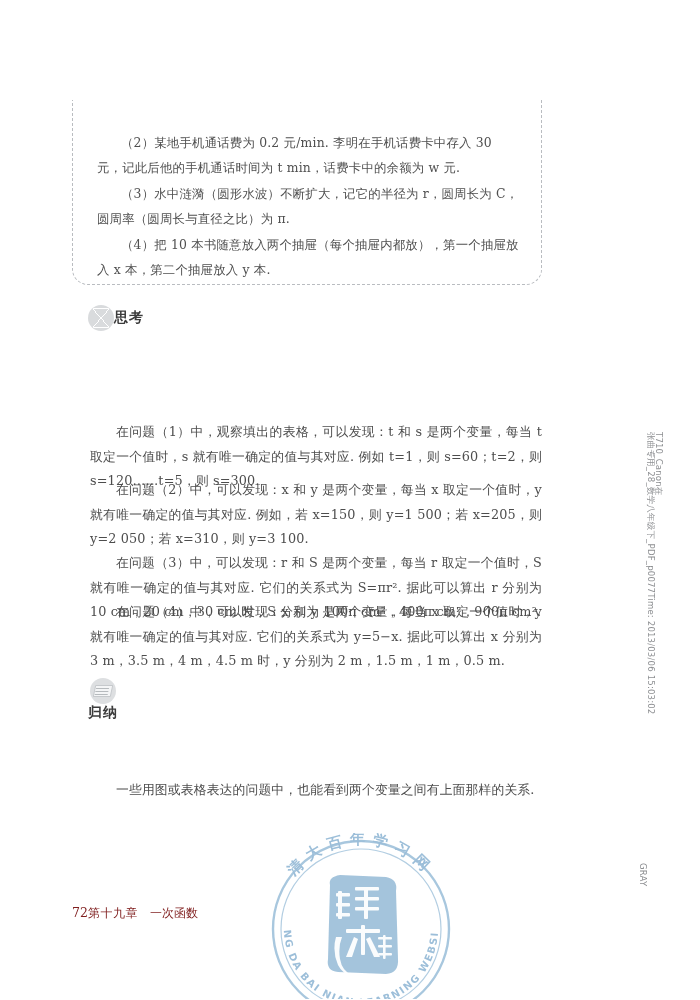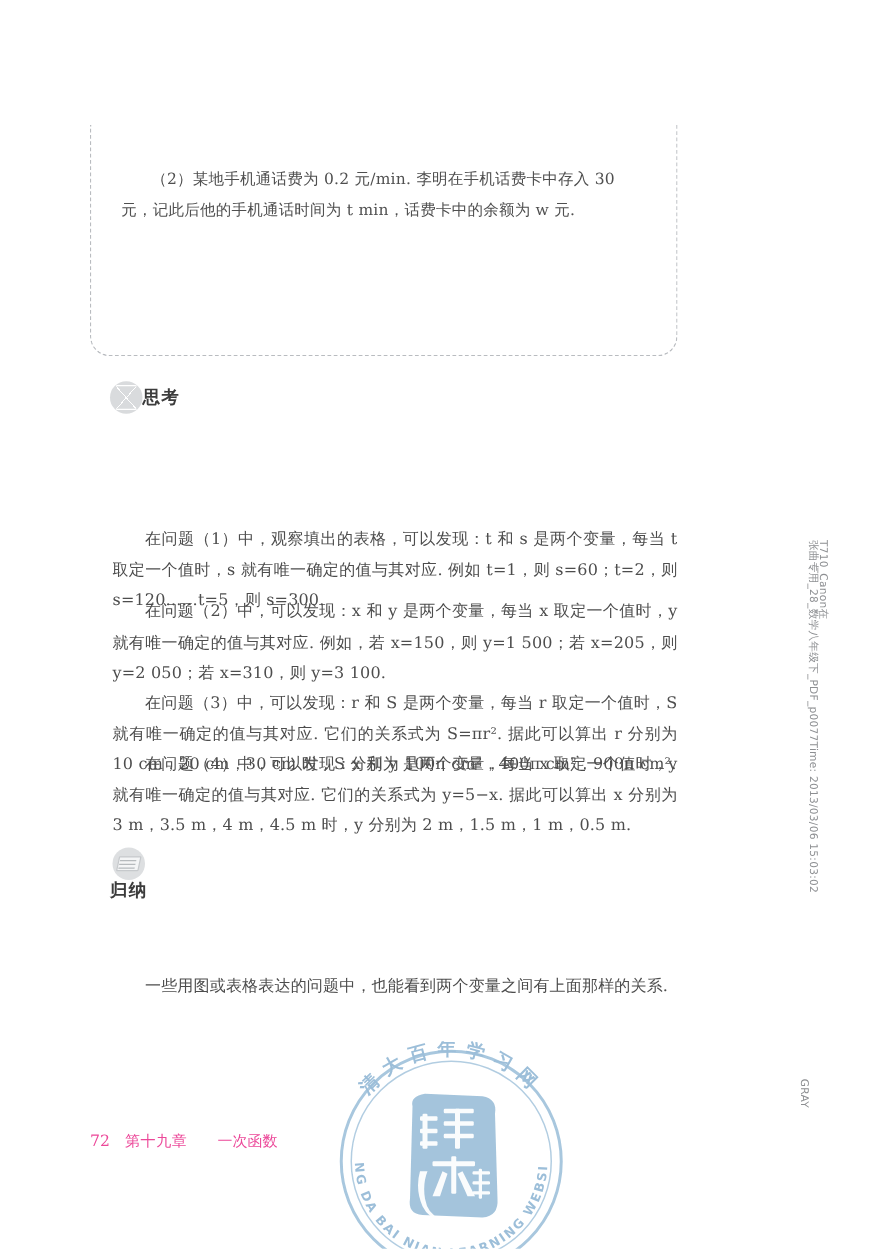--- a/index.html
+++ b/index.html
@@ -119,23 +119,22 @@
     text-align: justify;
   }
 
   
   .footer {
     position: absolute;
     left: 72px;
     bottom: 78px;
     display: flex;
     align-items: baseline;
-    gap: 12px;
     font-size: 12px;
-    color: #ec4899;
+    color: #7f1d1d;
   }
   .footer .pageno { font-size: 12.5px; }
   .footer .chap { letter-spacing: 0.5px; }
   .footer .chap-name { margin-left: 12px; }
 
   
   .seal {
     position: absolute;
     left: 258px;
     top: 833px;
@@ -166,20 +165,22 @@
   .vtext.m2 { left: 18px; top: 432px; }
   .vtext.m3 { left: 10px; top: 863px; }
 </style>
 </head>
 <body>
 
 <div class="page">
 
   <div class="problem-box">
     <p class="para">（2）某地手机通话费为 0.2 元/min. 李明在手机话费卡中存入 30 元，记此后他的手机通话时间为 t min，话费卡中的余额为 w 元.</p>
+    <p class="para">（3）水中涟漪（圆形水波）不断扩大，记它的半径为 r，圆周长为 C，圆周率（圆周长与直径之比）为 π.</p>
+    <p class="para">（4）把 10 本书随意放入两个抽屉（每个抽屉内都放），第一个抽屉放入 x 本，第二个抽屉放入 y 本.</p>
   </div>
 
   <div class="section-head" style="left:88px; top:305px;">
     <span class="round-icon think"></span>
     <span class="section-title">思考</span>
   </div>
 
 
   <p class="body-para" style="top:420px;">在问题（1）中，观察填出的表格，可以发现：t 和 s 是两个变量，每当 t 取定一个值时，s 就有唯一确定的值与其对应. 例如 t=1，则 s=60；t=2，则 s=120……t=5，则 s=300.</p>
 

